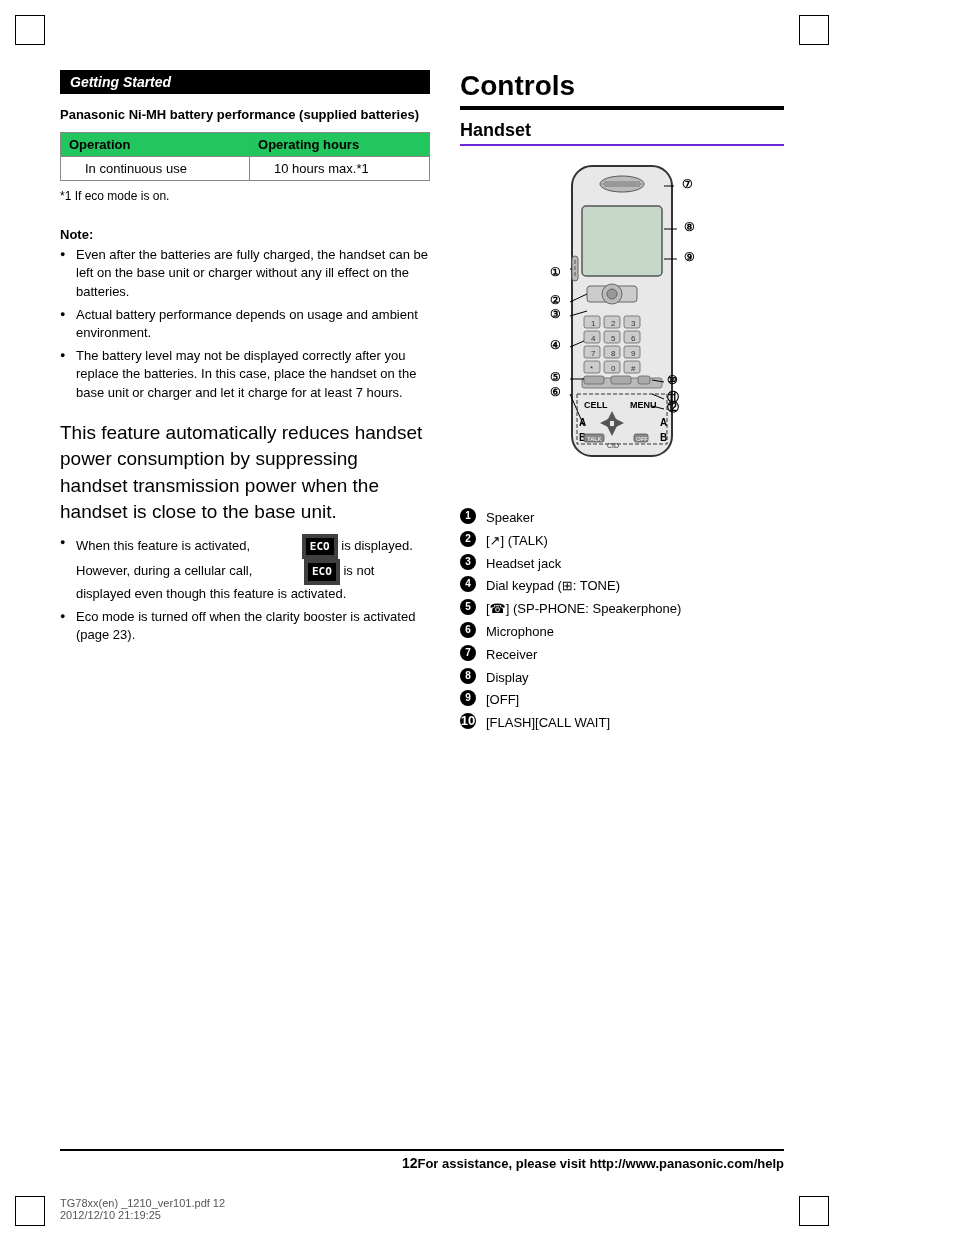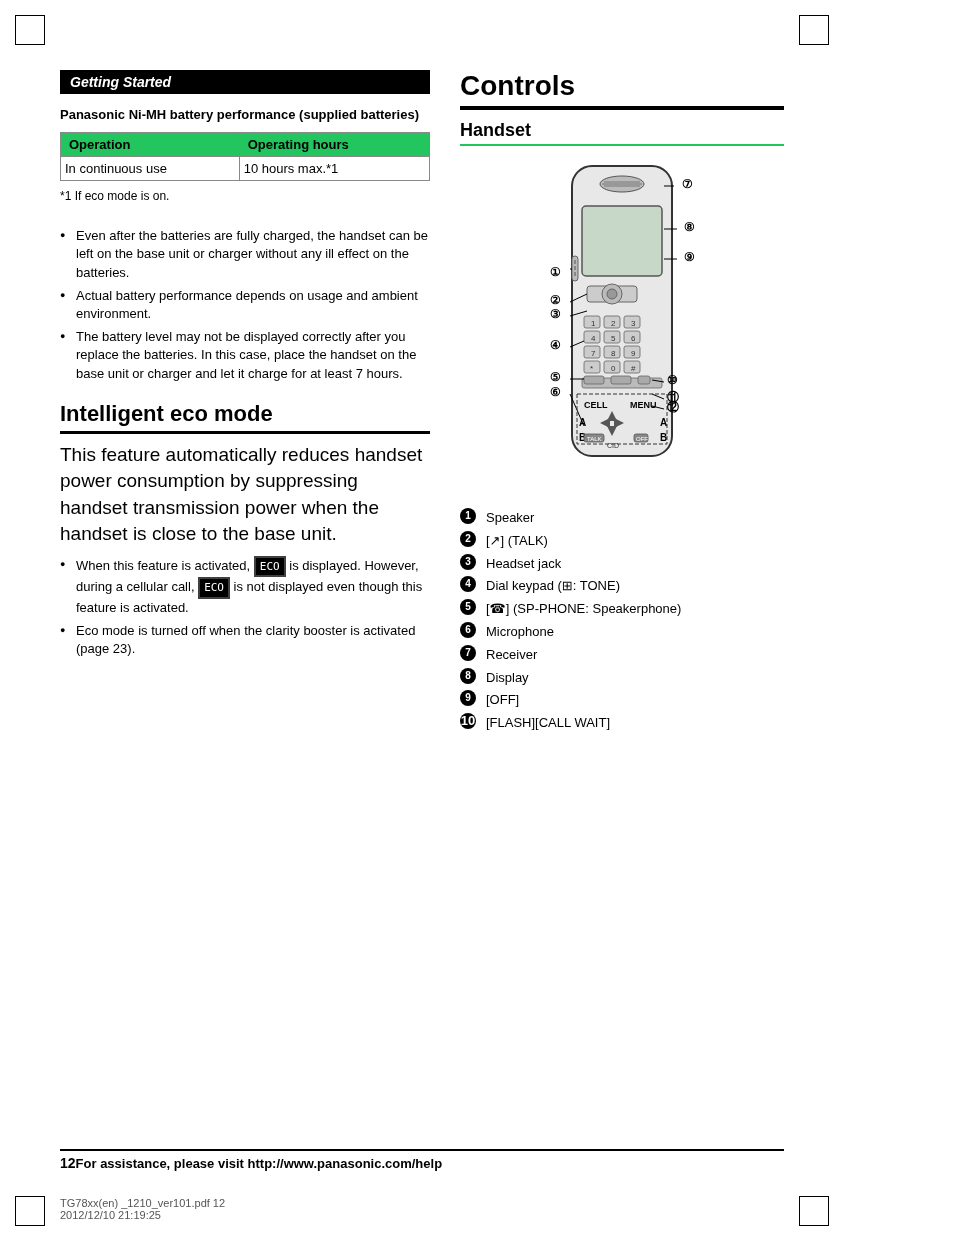--- a/index.html
+++ b/index.html
@@ -95,21 +95,21 @@
     }
     table.battery-table th {
       background: #22c55e;
       border: 1px solid #888;
       padding: 4px 8px;
       text-align: left;
       font-weight: bold;
     }
     table.battery-table td {
       border: 1px solid #888;
-      padding: 4px 4px;
+      padding: 4px 24px;
     }
     table.battery-table tr:nth-child(even) td {
       background: #f0f0f0;
     }
 
     .footnote {
       font-size: 12px;
       margin-bottom: 24px;
     }
 
@@ -153,43 +153,44 @@
     }
 
     .eco-desc {
       font-size: 19px;
       line-height: 1.4;
       margin-bottom: 8px;
     }
 
     .eco-badge {
       display: inline-block;
-      border: 2px solid #404040;
+      border: 4px solid #404040;
       background: #000;
       color: #fff;
-      font-weight: normal;
+      font-weight: bold;
       font-size: 11px;
       padding: 1px 4px;
       font-family: monospace;
+      margin-left: 48px;
     }
 
     
     .controls-title {
       font-size: 28px;
       font-weight: bold;
       border-bottom: 4px solid #000;
       padding-bottom: 4px;
       margin-bottom: 10px;
     }
 
     .handset-title {
       font-size: 18px;
       font-weight: bold;
       margin-bottom: 10px;
-      border-bottom: 2px solid #22c55e;
+      border-bottom: 2px solid #6d28d9;
       padding-bottom: 3px;
     }
 
     
     .handset-diagram {
       width: 100%;
       display: flex;
       justify-content: center;
       margin-bottom: 12px;
     }
@@ -207,21 +208,21 @@
 
     
     .bottom-bar {
       position: absolute;
       bottom: 70px;
       left: 60px;
       right: 60px;
       border-top: 2px solid #000;
       padding-top: 4px;
       display: flex;
-      justify-content: flex-start;
+      justify-content: flex-end;
       align-items: center;
       font-size: 13px;
     }
 
     .page-num {
       font-weight: bold;
       font-size: 14px;
     }
 
     .assistance-text {
@@ -293,29 +294,29 @@
             <tbody>
               <tr>
                 <td>In continuous use</td>
                 <td>10 hours max.*1</td>
               </tr>
             </tbody>
           </table>
 
           <div class="footnote">*1   If eco mode is on.</div>
 
+          <div class="note-title">Note:</div>
           <ul class="bullet-list">
             <li>Even after the batteries are fully charged, the handset can be left on the base unit or charger without any ill effect on the batteries.</li>
             <li>Actual battery performance depends on usage and ambient environment.</li>
             <li>The battery level may not be displayed correctly after you replace the batteries. In this case, place the handset on the base unit or charger and let it charge for at least 7 hours.</li>
           </ul>
         </div>
 
         <div class="eco-section">
-          <div class="eco-title">Intelligent eco mode</div>
           <p class="eco-desc">This feature automatically reduces handset power consumption by suppressing handset transmission power when the handset is close to the base unit.</p>
           <ul class="bullet-list">
             <li>
               When this feature is activated, <span class="eco-badge">ECO</span> is displayed. However, during a cellular call, <span class="eco-badge">ECO</span> is not displayed even though this feature is activated.
             </li>
             <li>Eco mode is turned off when the clarity booster is activated (page 23).</li>
           </ul>
         </div>
 
       </div>

